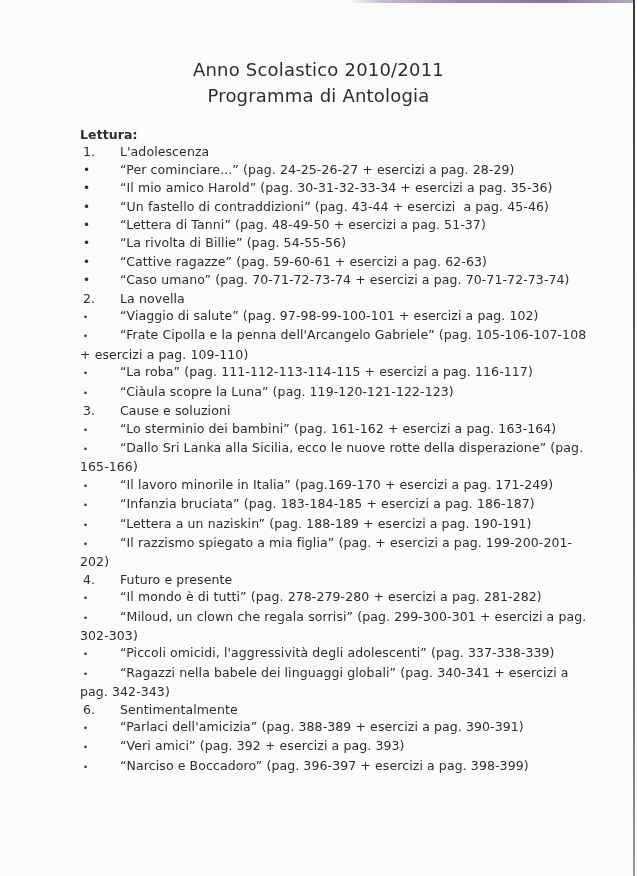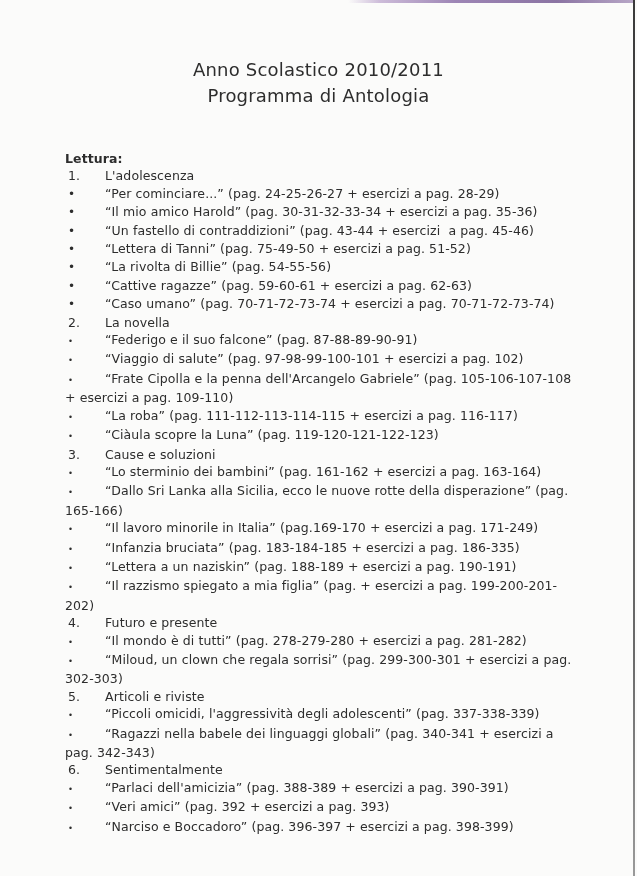--- a/index.html
+++ b/index.html
@@ -23,22 +23,22 @@
     background:linear-gradient(#3a3a3a, #555 40%, #6b6b6b 75%, #9a9a9a 100%);
   }
   
   .titles{
     position:absolute;top:57px;left:0;width:100%;
     text-align:center;font-size:18px;line-height:26px;
     letter-spacing:.2px;
   }
   
   .content{
-    position:absolute;top:126px;left:65px;width:512px;
-    font-size:12.5px;line-height:17.4px;letter-spacing:.1px;margin-top:24px;
+    position:absolute;top:126px;left:80px;width:512px;
+    font-size:12.5px;line-height:17.4px;letter-spacing:.1px;
   }
   .heading-row{font-weight:bold;}
   .row{min-height:17.4px;}
   .label{display:inline-block;width:37px;padding-left:3px;vertical-align:baseline;}
   .text{white-space:pre-wrap;}
   .bullet-large{font-size:12px;}
   .bullet-small{font-size:8.5px;}
 </style>
 </head>
 <body>
@@ -55,41 +55,39 @@
 
   <div class="content">
     <div class="row heading-row">
       <span class="text">Lettura:</span>
     </div>
     <div>
         <div class="row section-row"><span class="label num">1.</span><span class="text section-title">L'adolescenza</span></div>
         <div class="row item-row"><span class="label bullet bullet-large">•</span><span class="text">“Per cominciare...” (pag. 24-25-26-27 + esercizi a pag. 28-29)</span></div>
         <div class="row item-row"><span class="label bullet bullet-large">•</span><span class="text">“Il mio amico Harold” (pag. 30-31-32-33-34 + esercizi a pag. 35-36)</span></div>
         <div class="row item-row"><span class="label bullet bullet-large">•</span><span class="text">“Un fastello di contraddizioni” (pag. 43-44 + esercizi  a pag. 45-46)</span></div>
-        <div class="row item-row"><span class="label bullet bullet-large">•</span><span class="text">“Lettera di Tanni” (pag. 75-49-50 + esercizi a pag. 51-52)</span></div>
+        <div class="row item-row"><span class="label bullet bullet-large">•</span><span class="text">“Lettera di Tanni” (pag. 48-49-50 + esercizi a pag. 51-37)</span></div>
         <div class="row item-row"><span class="label bullet bullet-large">•</span><span class="text">“La rivolta di Billie” (pag. 54-55-56)</span></div>
         <div class="row item-row"><span class="label bullet bullet-large">•</span><span class="text">“Cattive ragazze” (pag. 59-60-61 + esercizi a pag. 62-63)</span></div>
         <div class="row item-row"><span class="label bullet bullet-large">•</span><span class="text">“Caso umano” (pag. 70-71-72-73-74 + esercizi a pag. 70-71-72-73-74)</span></div>
         <div class="row section-row"><span class="label num">2.</span><span class="text section-title">La novella</span></div>
-        <div class="row item-row"><span class="label bullet bullet-small">•</span><span class="text">“Federigo e il suo falcone” (pag. 87-88-89-90-91)</span></div>
         <div class="row item-row"><span class="label bullet bullet-small">•</span><span class="text">“Viaggio di salute” (pag. 97-98-99-100-101 + esercizi a pag. 102)</span></div>
         <div class="row item-row"><span class="label bullet bullet-small">•</span><span class="text">“Frate Cipolla e la penna dell'Arcangelo Gabriele” (pag. 105-106-107-108 + esercizi a pag. 109-110)</span></div>
         <div class="row item-row"><span class="label bullet bullet-small">•</span><span class="text">“La roba” (pag. 111-112-113-114-115 + esercizi a pag. 116-117)</span></div>
         <div class="row item-row"><span class="label bullet bullet-small">•</span><span class="text">“Ciàula scopre la Luna” (pag. 119-120-121-122-123)</span></div>
         <div class="row section-row"><span class="label num">3.</span><span class="text section-title">Cause e soluzioni</span></div>
         <div class="row item-row"><span class="label bullet bullet-small">•</span><span class="text">“Lo sterminio dei bambini” (pag. 161-162 + esercizi a pag. 163-164)</span></div>
         <div class="row item-row"><span class="label bullet bullet-small">•</span><span class="text">“Dallo Sri Lanka alla Sicilia, ecco le nuove rotte della disperazione” (pag. 165-166)</span></div>
         <div class="row item-row"><span class="label bullet bullet-small">•</span><span class="text">“Il lavoro minorile in Italia” (pag.169-170 + esercizi a pag. 171-249)</span></div>
-        <div class="row item-row"><span class="label bullet bullet-small">•</span><span class="text">“Infanzia bruciata” (pag. 183-184-185 + esercizi a pag. 186-335)</span></div>
+        <div class="row item-row"><span class="label bullet bullet-small">•</span><span class="text">“Infanzia bruciata” (pag. 183-184-185 + esercizi a pag. 186-187)</span></div>
         <div class="row item-row"><span class="label bullet bullet-small">•</span><span class="text">“Lettera a un naziskin” (pag. 188-189 + esercizi a pag. 190-191)</span></div>
         <div class="row item-row"><span class="label bullet bullet-small">•</span><span class="text">“Il razzismo spiegato a mia figlia” (pag. + esercizi a pag. 199-200-201-202)</span></div>
         <div class="row section-row"><span class="label num">4.</span><span class="text section-title">Futuro e presente</span></div>
         <div class="row item-row"><span class="label bullet bullet-small">•</span><span class="text">“Il mondo è di tutti” (pag. 278-279-280 + esercizi a pag. 281-282)</span></div>
         <div class="row item-row"><span class="label bullet bullet-small">•</span><span class="text">“Miloud, un clown che regala sorrisi” (pag. 299-300-301 + esercizi a pag. 302-303)</span></div>
-        <div class="row section-row"><span class="label num">5.</span><span class="text section-title">Articoli e riviste</span></div>
         <div class="row item-row"><span class="label bullet bullet-small">•</span><span class="text">“Piccoli omicidi, l'aggressività degli adolescenti” (pag. 337-338-339)</span></div>
         <div class="row item-row"><span class="label bullet bullet-small">•</span><span class="text">“Ragazzi nella babele dei linguaggi globali” (pag. 340-341 + esercizi a pag. 342-343)</span></div>
         <div class="row section-row"><span class="label num">6.</span><span class="text section-title">Sentimentalmente</span></div>
         <div class="row item-row"><span class="label bullet bullet-small">•</span><span class="text">“Parlaci dell'amicizia” (pag. 388-389 + esercizi a pag. 390-391)</span></div>
         <div class="row item-row"><span class="label bullet bullet-small">•</span><span class="text">“Veri amici” (pag. 392 + esercizi a pag. 393)</span></div>
         <div class="row item-row"><span class="label bullet bullet-small">•</span><span class="text">“Narciso e Boccadoro” (pag. 396-397 + esercizi a pag. 398-399)</span></div>
       </div>
   </div>
 
 </div>

